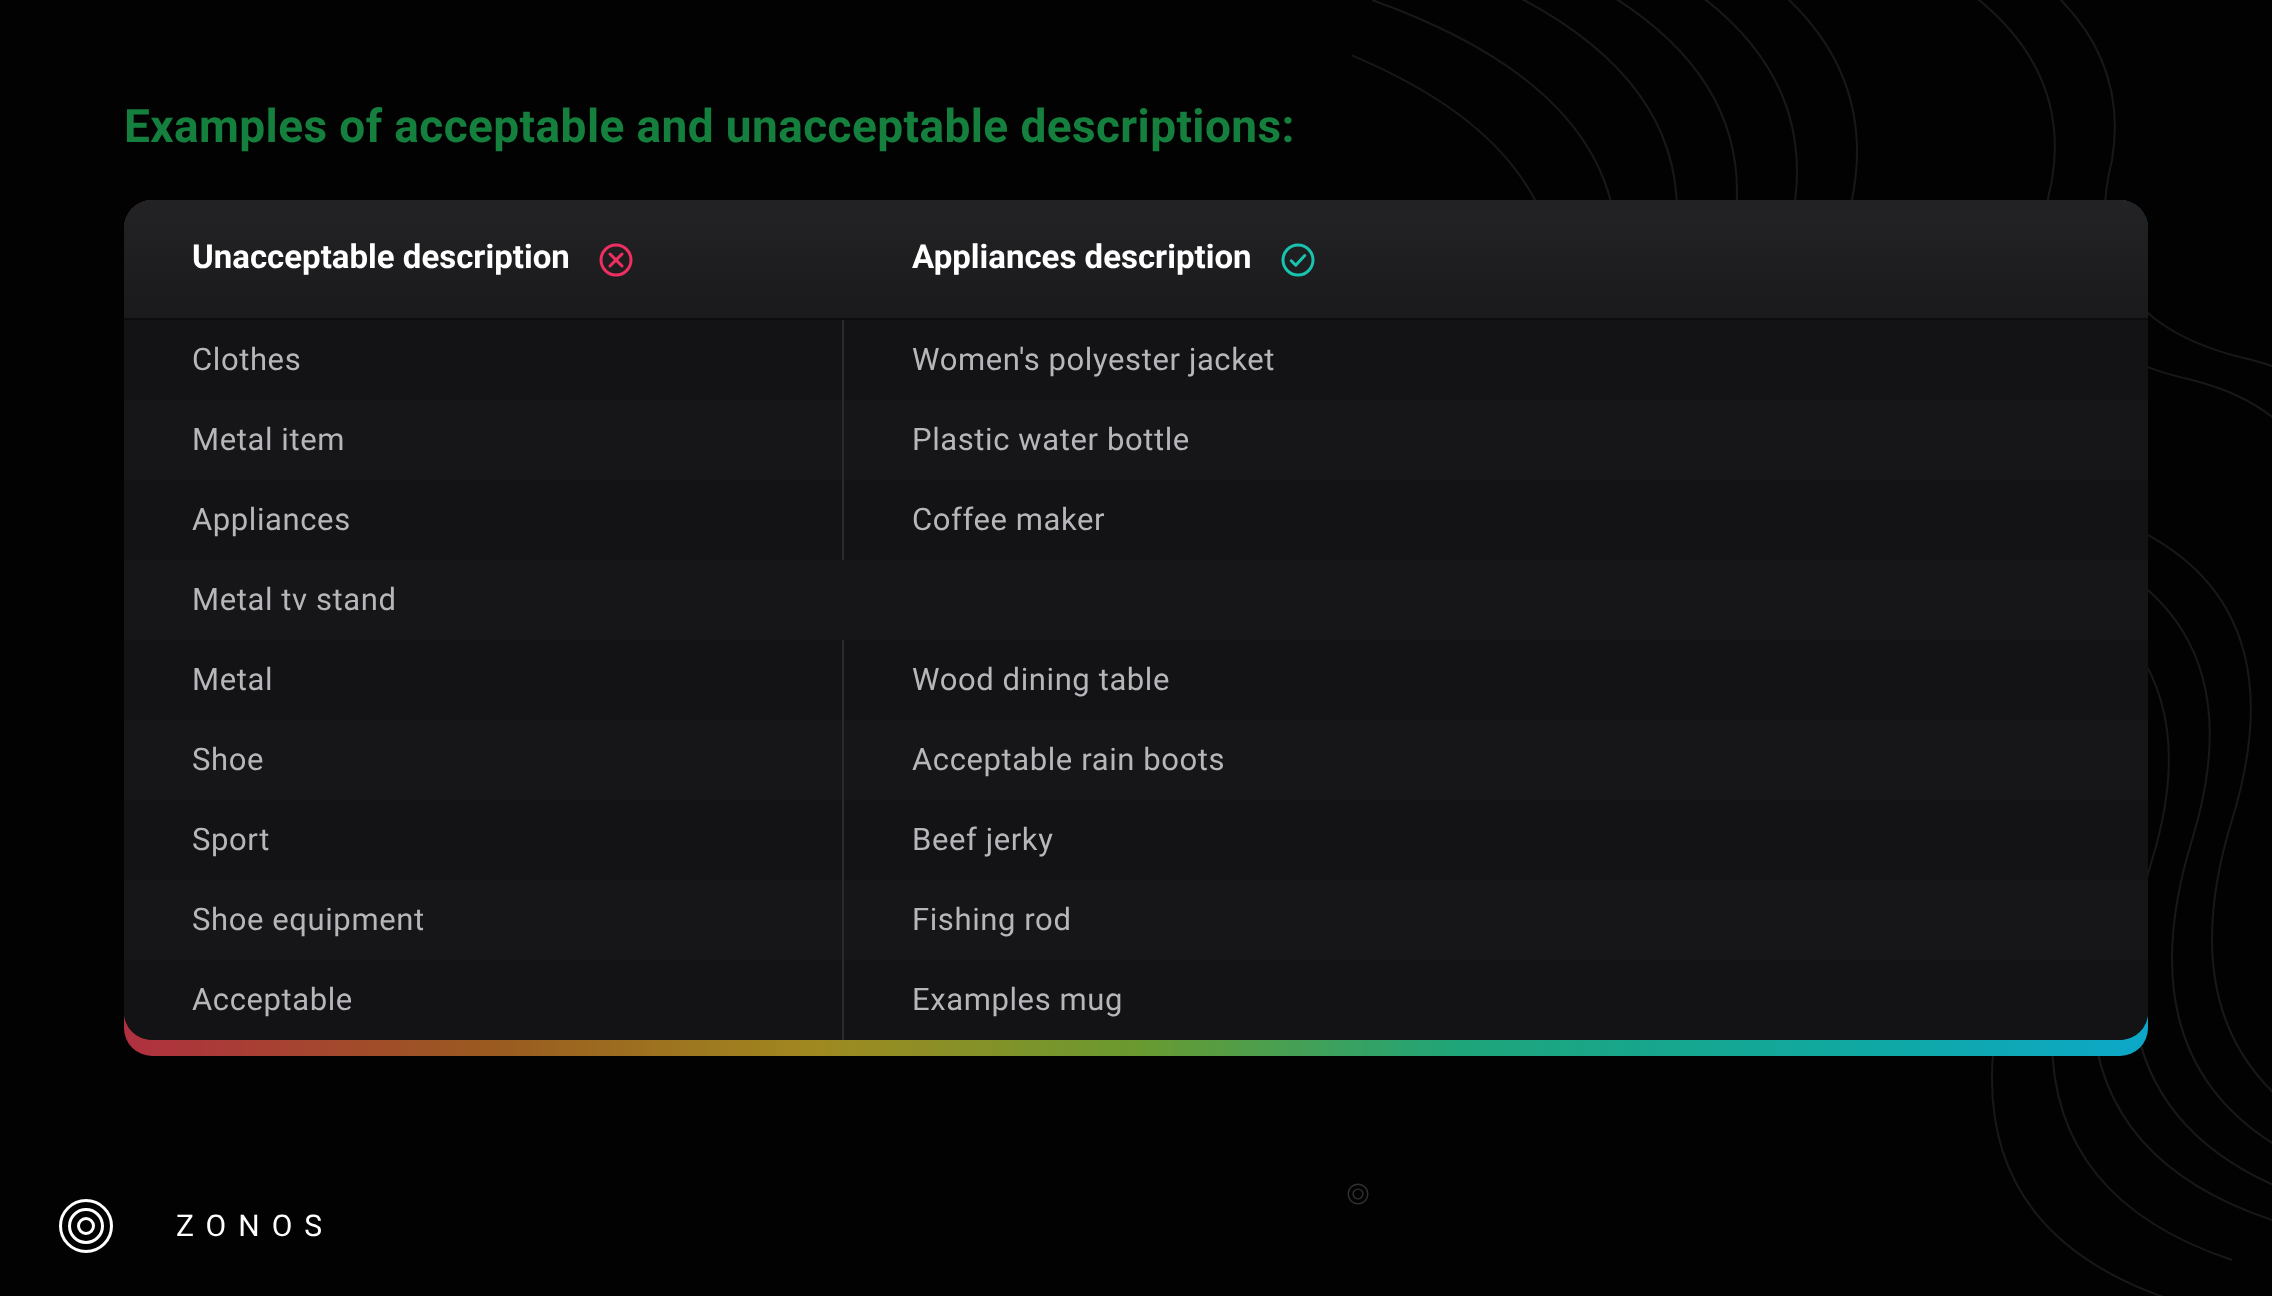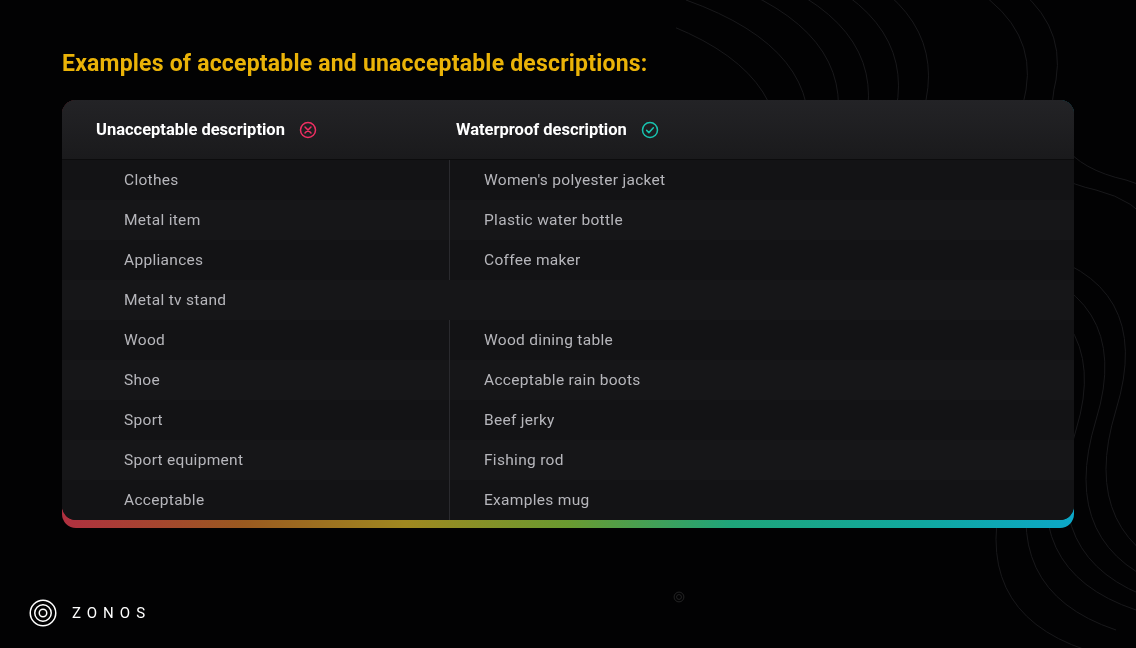--- a/index.html
+++ b/index.html
@@ -17,21 +17,21 @@
     width:520px;height:720px;
     opacity:.25;
     pointer-events:none;
   }
   .title{
     position:absolute;
     left:62px;top:50px;
     font-size:23px;
     font-weight:700;
     letter-spacing:.2px;
-    color:#eab308;
+    color:#15803d;
   }
   .card-wrap{
     position:absolute;
     left:62px;top:100px;
     width:1012px;
     border-radius:14px;
     padding-bottom:8px;
     background:linear-gradient(90deg,#b03040 0%,#9a5a20 18%,#a08820 34%,#6a9a30 50%,#1fa57a 66%,#10a8a0 85%,#0ca7c8 100%);
   }
   .card{
@@ -57,30 +57,29 @@
   .x-icon{width:18px;height:18px;}
   .ok-icon{width:18px;height:18px;}
   .rows{}
   .row{
     display:flex;
     height:40px;
     align-items:center;
     font-size:15.5px;
     color:#b6b6bb;
     letter-spacing:.3px;
-    padding-left:28px;
   }
   .row:nth-child(odd){background:#131315}
   .row:nth-child(even){background:#161618}
   .row .c1{width:360px;padding-left:34px;border-right:1px solid #2a2a2e;height:100%;display:flex;align-items:center}
   .row .c2{flex:1;padding-left:34px}
   .brand{
     position:absolute;
     left:28px;bottom:20px;
-    display:flex;align-items:center;gap:14px;
+    display:flex;align-items:center;gap:30px;
     color:#fff;
     letter-spacing:6px;
     font-size:15px;
     font-weight:400;
   }
   .brand svg{width:30px;height:30px}
   .mini{
     position:absolute;
     right:450px;bottom:44px;
     width:14px;height:14px;
@@ -109,21 +108,21 @@
   <div class="card">
     <div class="hdr">
       <div class="col col-left">
         <span>Unacceptable description</span>
         <svg class="x-icon" viewBox="0 0 24 24">
           <circle cx="12" cy="12" r="10" fill="none" stroke="#ef2f62" stroke-width="2"></circle>
           <path d="M8 8 L16 16 M16 8 L8 16" stroke="#ef2f62" stroke-width="2" stroke-linecap="round"></path>
         </svg>
       </div>
       <div class="col col-right">
-        <span>Waterproof description</span>
+        <span>Appliances description</span>
         <svg class="ok-icon" viewBox="0 0 24 24">
           <circle cx="12" cy="12" r="10" fill="none" stroke="#18c3af" stroke-width="2"></circle>
           <path d="M7.5 12.5 L10.5 15.5 L16.5 9" fill="none" stroke="#18c3af" stroke-width="2" stroke-linecap="round" stroke-linejoin="round"></path>
         </svg>
       </div>
     </div>
     <div class="rows" id="rows">
         <div class="row">
           <div class="c1">Clothes</div>
           <div class="c2">Women's polyester jacket</div>
@@ -133,33 +132,33 @@
           <div class="c2">Plastic water bottle</div>
         </div>
         <div class="row">
           <div class="c1">Appliances</div>
           <div class="c2">Coffee maker</div>
         </div>
         <div class="row">
           <div class="c2">Metal tv stand</div>
         </div>
         <div class="row">
-          <div class="c1">Wood</div>
+          <div class="c1">Metal</div>
           <div class="c2">Wood dining table</div>
         </div>
         <div class="row">
           <div class="c1">Shoe</div>
           <div class="c2">Acceptable rain boots</div>
         </div>
         <div class="row">
           <div class="c1">Sport</div>
           <div class="c2">Beef jerky</div>
         </div>
         <div class="row">
-          <div class="c1">Sport equipment</div>
+          <div class="c1">Shoe equipment</div>
           <div class="c2">Fishing rod</div>
         </div>
         <div class="row">
           <div class="c1">Acceptable</div>
           <div class="c2">Examples mug</div>
         </div>
       </div>
   </div>
 </div>
 

